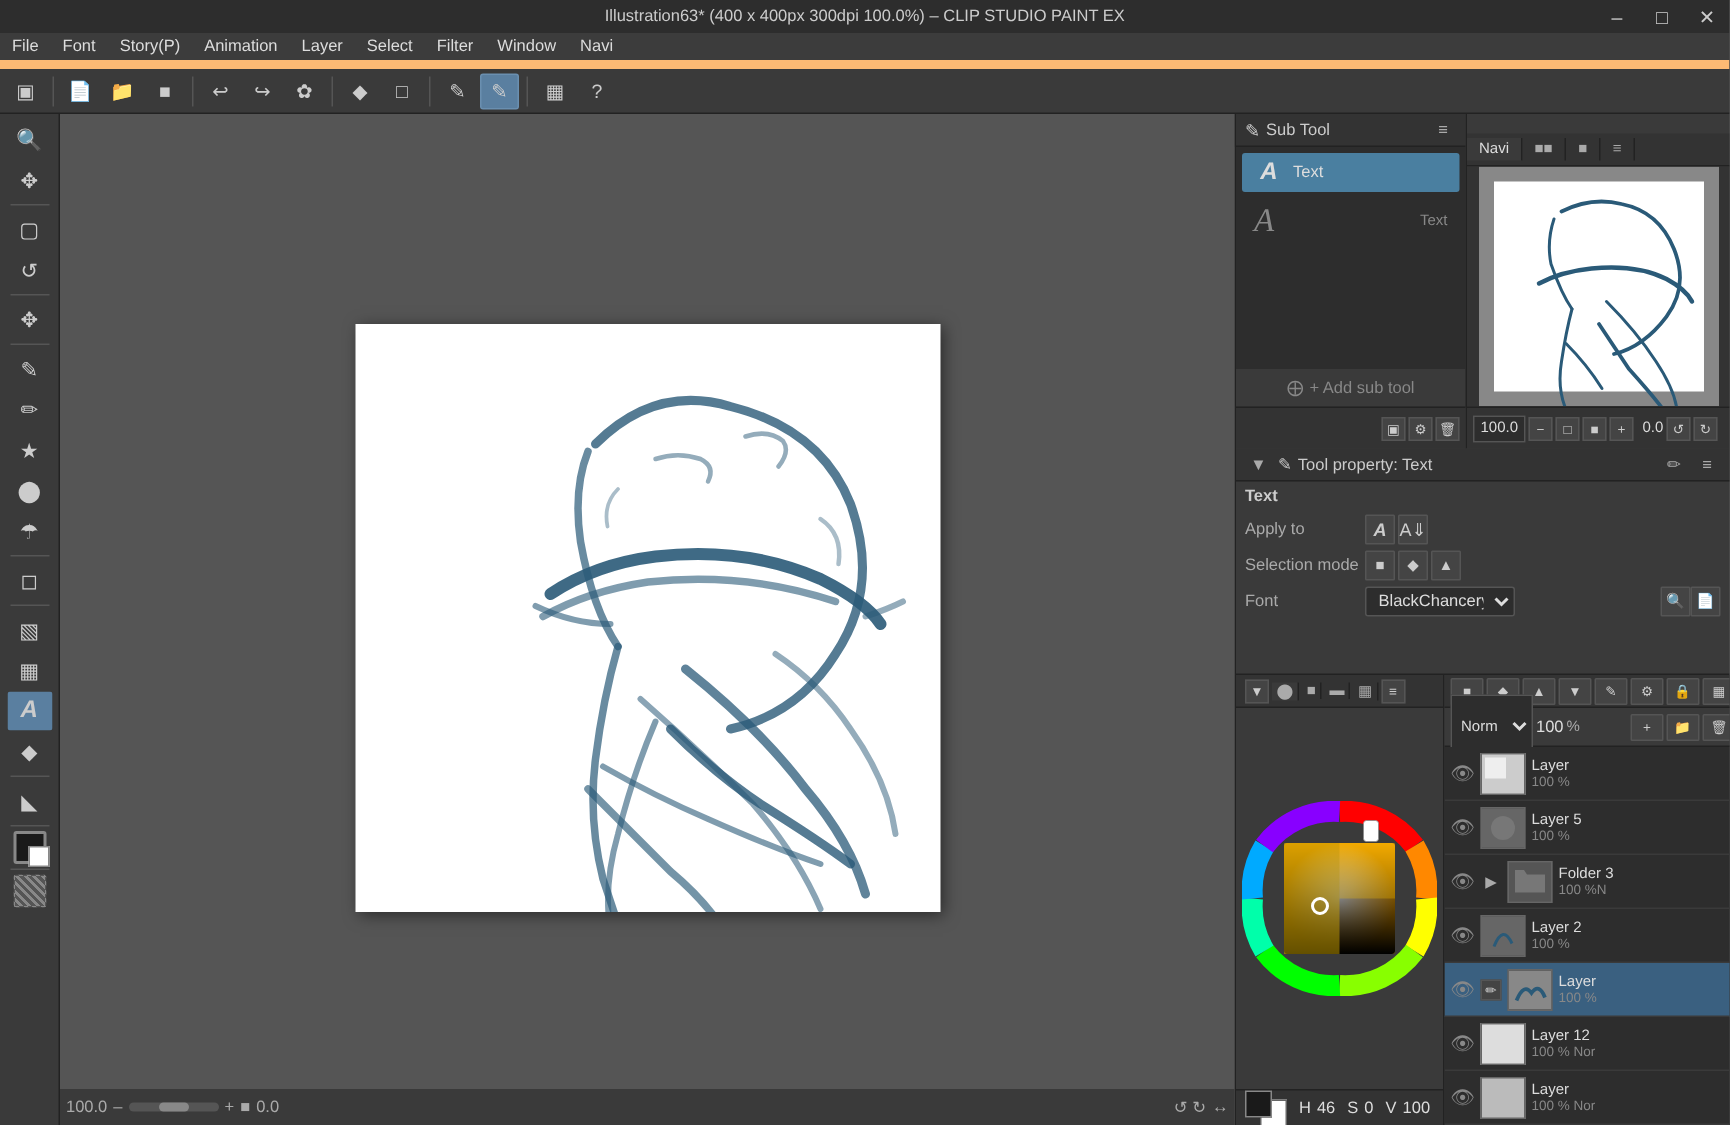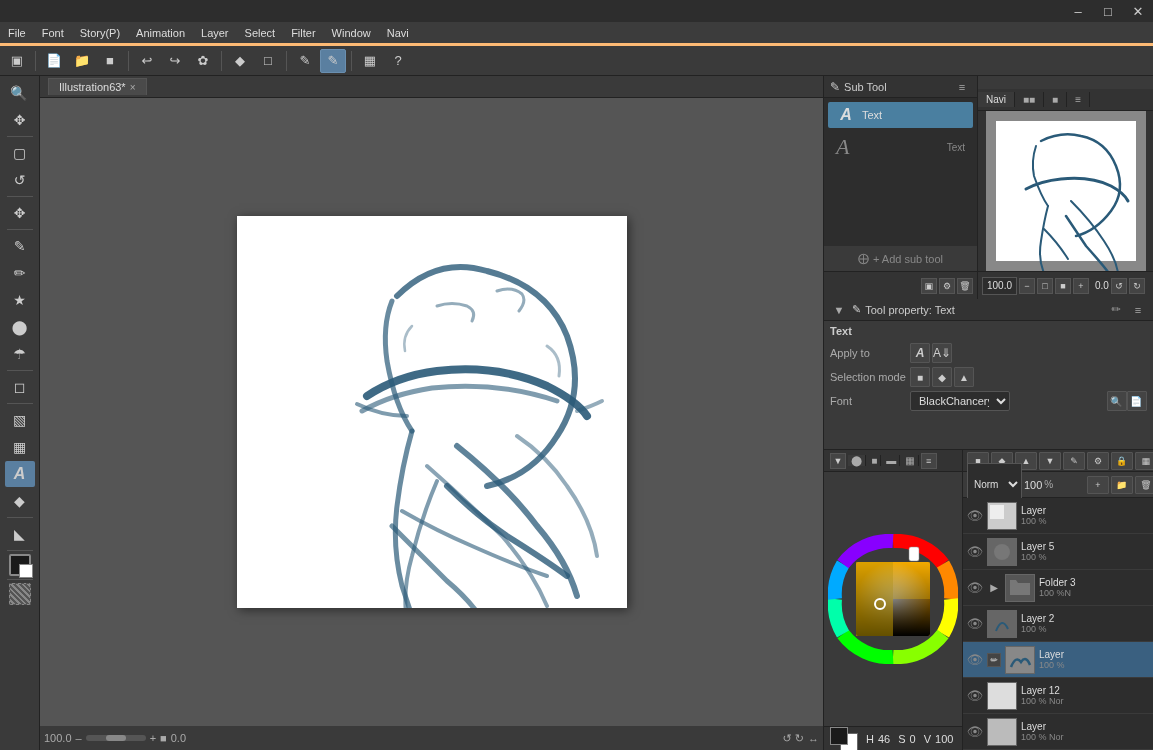--- a/index.html
+++ b/index.html
@@ -4,21 +4,21 @@
   <style>
     * { margin: 0; padding: 0; box-sizing: border-box; }
     body { width: 1153px; height: 750px; background: #4a4a4a; font-family: 'Segoe UI', Arial, sans-serif; font-size: 11px; color: #ddd; overflow: hidden; }
 
     
     #titlebar { height: 22px; background: #2d2d2d; display: flex; align-items: center; justify-content: center; color: #ccc; font-size: 11px; position: relative; }
     #titlebar .win-buttons { position: absolute; right: 0; display: flex; }
     #titlebar .win-btn { width: 30px; height: 22px; display: flex; align-items: center; justify-content: center; cursor: pointer; color: #ccc; font-size: 13px; }
 
     
-    #menubar { height: 24px; background: #3c3c3c; display: flex; align-items: flex-end; border-bottom: 3px solid #fdba74; }
+    #menubar { height: 24px; background: #3c3c3c; display: flex; align-items: flex-end; border-bottom: 6px solid #fdba74; }
     #menubar .menu-item { padding: 2px 8px; cursor: pointer; color: #ddd; font-size: 11px; height: 100%; display: flex; align-items: center; }
 
     
     #toolbar { height: 30px; background: #3a3a3a; display: flex; align-items: center; padding: 0 4px; border-bottom: 1px solid #222; gap: 2px; }
     .toolbar-btn { width: 26px; height: 24px; background: transparent; border: 1px solid transparent; cursor: pointer; display: flex; align-items: center; justify-content: center; color: #ccc; font-size: 13px; border-radius: 2px; }
     .toolbar-btn.active { background: #5a7fa0; border-color: #6a8fb0; }
     .toolbar-sep { width: 1px; height: 20px; background: #555; margin: 0 3px; }
 
     
     #main { display: flex; height: calc(750px - 76px); }
@@ -103,20 +103,21 @@
     .nav-tab.active { color: #ddd; background: #3a3a3a; }
 
     
     #right-top-bar { height: 22px; background: #333; display: flex; align-items: center; padding: 0 4px; gap: 2px; border-bottom: 1px solid #222; }
     .rtb-btn { width: 22px; height: 18px; background: #444; border: 1px solid #555; display: flex; align-items: center; justify-content: center; font-size: 9px; color: #ccc; cursor: pointer; border-radius: 1px; }
   </style>
 </head>
 <body>
 
 <div id="titlebar">
+  <span>Illustration63* (400 x 400px 300dpi 100.0%) – CLIP STUDIO PAINT EX</span>
   <div class="win-buttons">
     <div class="win-btn">–</div>
     <div class="win-btn">□</div>
     <div class="win-btn close">✕</div>
   </div>
 </div>
 
 <div id="menubar">
   <div class="menu-item">File</div>
   <div class="menu-item">Font</div>
@@ -177,26 +178,20 @@
     <div class="tool-btn">◣</div>
     <div class="tool-sep"></div>
     <div class="tool-btn" style="background:#1a1a1a;border:2px solid #888;width:22px;height:22px;position:relative;">
       <div style="width:14px;height:14px;background:white;border:1px solid #888;position:absolute;bottom:-4px;right:-4px;"></div>
     </div>
     <div class="tool-sep"></div>
     <div class="tool-btn" style="width:22px;height:22px;background:repeating-linear-gradient(45deg,#555,#555 2px,#888 2px,#888 4px);"></div>
   </div>
 
   <div id="canvas-area">
-    <div id="canvas-tab">
-      <div class="canvas-tab-item">
-        <span>Illustration63*</span>
-        <span class="close-x">×</span>
-      </div>
-    </div>
     <div id="canvas-bg">
       <div id="canvas-white">
         
         <svg id="canvas-drawing" viewBox="0 0 390 392">
 
           <g fill="none" stroke="#2a5a78" stroke-linecap="round" stroke-linejoin="round">
 
             <path d="M160,80 Q200,40 250,55 Q310,70 330,120 Q350,175 320,220 Q295,260 250,270" stroke-width="6" opacity="0.8"></path>
             <path d="M155,85 Q145,110 150,145 Q158,190 175,215" stroke-width="5" opacity="0.7"></path>
 

